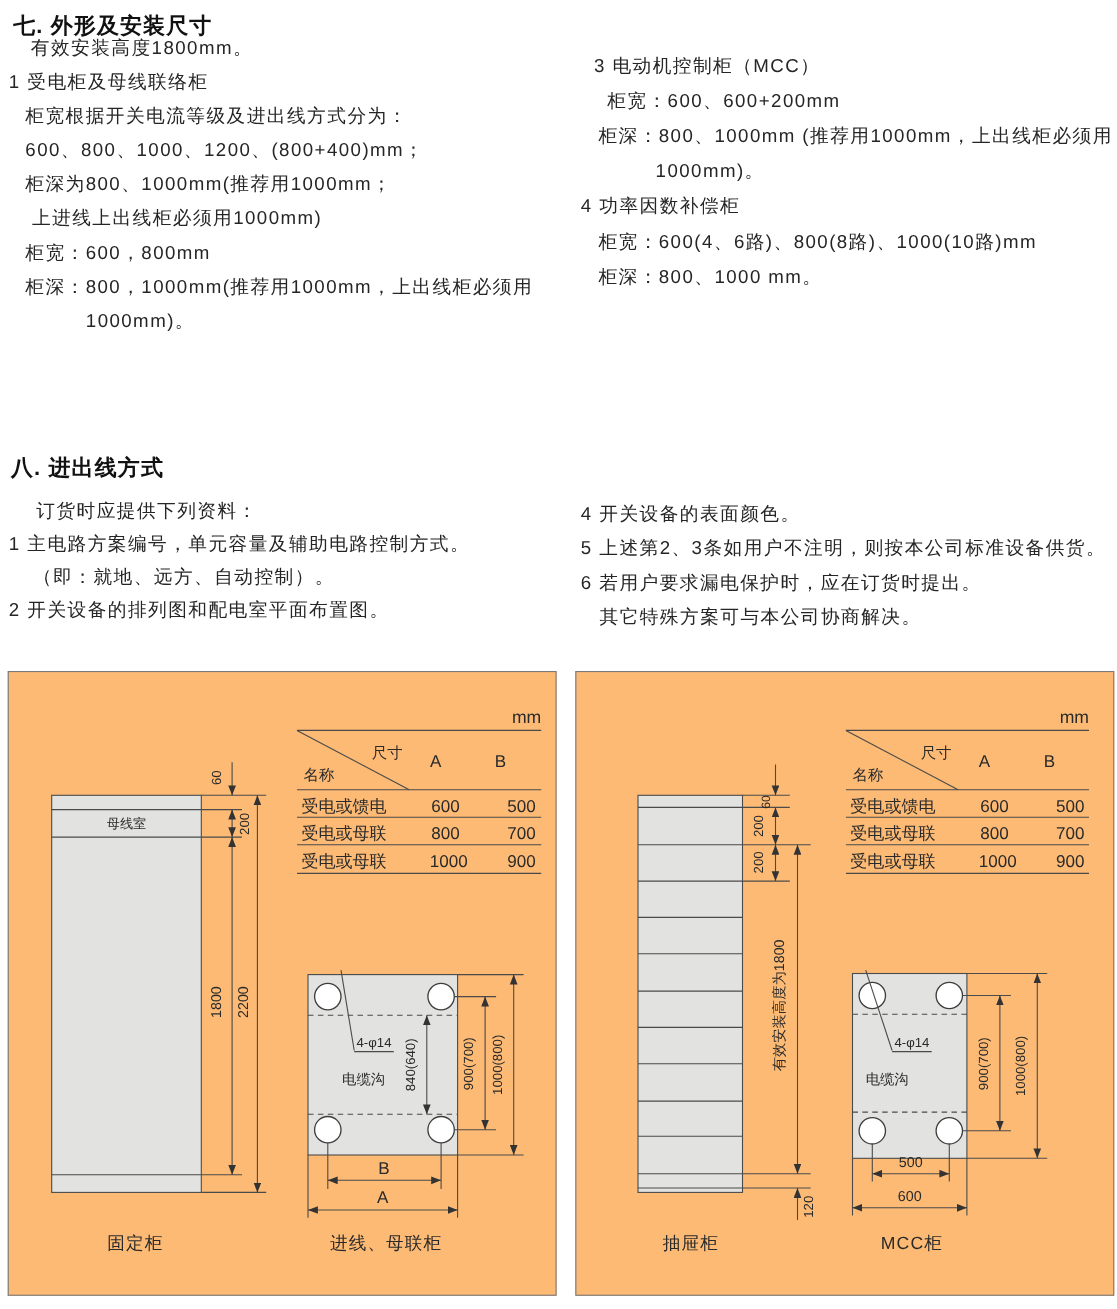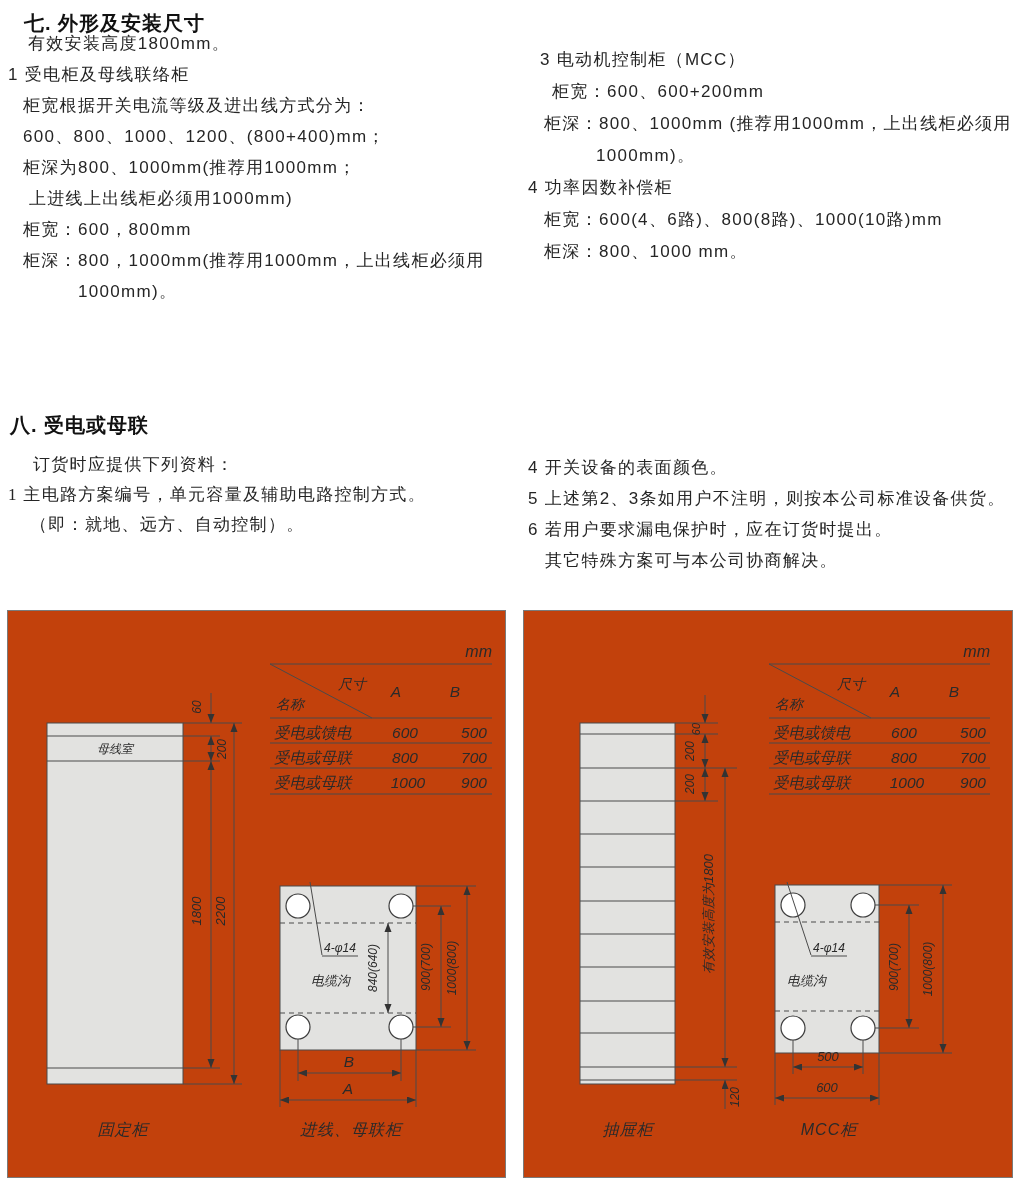--- a/index.html
+++ b/index.html
@@ -3,43 +3,43 @@
 <meta charset="utf-8">
 <style>
   html,body{margin:0;padding:0;background:#ffffff;}
   .page{position:relative;width:1015px;height:1190px;background:#fff;overflow:hidden;
         font-family:"Liberation Sans","DejaVu Sans",sans-serif;color:#1d1d1d;}
   .heading{position:absolute;font-size:20px;font-weight:bold;letter-spacing:1px;color:#111;white-space:nowrap;}
   .col{position:absolute;white-space:nowrap;}
   .tl{font-size:17px;letter-spacing:1.3px;color:#252525;}
   #s7l .tl{line-height:31px;height:31px;}
   #s7r .tl{line-height:32px;height:32px;}
-  #s8l .tl{line-height:30px;height:30px;font-family:Liberation Serif, serif;}
+  #s8l .tl{line-height:30px;height:30px;}
   #s8r .tl{line-height:31px;height:31px;}
-  .dbox{position:absolute;border:1px solid #7a7a7a;background:#c2410c;font-style:italic;}
+  .dbox{position:absolute;border:1px solid #7a7a7a;background:#fdba74;}
   svg{display:block;}
   svg text{fill:#2a2a2a;font-family:"Liberation Sans","DejaVu Sans",sans-serif;}
   .dl{stroke:#4a4a4a;stroke-width:1;fill:none;}
   .dash{stroke:#4a4a4a;stroke-width:1;fill:none;stroke-dasharray:5,4;}
   .grayfill{fill:#e2e2e0;stroke:#4a4a4a;stroke-width:1;}
   .hole{fill:#ffffff;stroke:#3d3d3d;stroke-width:1.2;}
   .tbl{font-size:15.5px;}
   .tblh{font-size:14px;}
   .mm{font-size:16px;}
   .dim{font-size:12px;}
   .dimb{font-size:13px;}
   .lbl{font-size:16px;letter-spacing:1px;}
   .room{font-size:12px;}
 </style>
 </head>
 <body>
 
 <div class="page">
 
-  <div class="heading" style="left:24px;top:10px;">七. 外形及安装尺寸</div>
+  <div class="heading" style="left:12px;top:10px;">七. 外形及安装尺寸</div>
 
   <div class="col" id="s7l" style="left:8px;top:28px;">
     <div class="tl" style="margin-left:20px">有效安装高度1800mm。</div>
     <div class="tl" style="margin-left:0px">1 受电柜及母线联络柜</div>
     <div class="tl" style="margin-left:15px">柜宽根据开关电流等级及进出线方式分为：</div>
     <div class="tl" style="margin-left:15px">600、800、1000、1200、(800+400)mm；</div>
     <div class="tl" style="margin-left:15px">柜深为800、1000mm(推荐用1000mm；</div>
     <div class="tl" style="margin-left:21px">上进线上出线柜必须用1000mm)</div>
     <div class="tl" style="margin-left:15px">柜宽：600，800mm</div>
     <div class="tl" style="margin-left:15px">柜深：800，1000mm(推荐用1000mm，上出线柜必须用</div>
@@ -49,26 +49,27 @@
   <div class="col" id="s7r" style="left:528px;top:44px;">
     <div class="tl" style="margin-left:12px">3 电动机控制柜（MCC）</div>
     <div class="tl" style="margin-left:24px">柜宽：600、600+200mm</div>
     <div class="tl" style="margin-left:16px">柜深：800、1000mm (推荐用1000mm，上出线柜必须用</div>
     <div class="tl" style="margin-left:68px">1000mm)。</div>
     <div class="tl" style="margin-left:0px">4 功率因数补偿柜</div>
     <div class="tl" style="margin-left:16px">柜宽：600(4、6路)、800(8路)、1000(10路)mm</div>
     <div class="tl" style="margin-left:16px">柜深：800、1000 mm。</div>
   </div>
 
-  <div class="heading" style="left:10px;top:412px;">八. 受电或母联</div>
+  <div class="heading" style="left:10px;top:412px;">八. 进出线方式</div>
 
   <div class="col" id="s8l" style="left:8px;top:450px;">
     <div class="tl" style="margin-left:25px">订货时应提供下列资料：</div>
     <div class="tl" style="margin-left:0px">1 主电路方案编号，单元容量及辅助电路控制方式。</div>
     <div class="tl" style="margin-left:22px">（即：就地、远方、自动控制）。</div>
+    <div class="tl" style="margin-left:0px">2 开关设备的排列图和配电室平面布置图。</div>
   </div>
 
   <div class="col" id="s8r" style="left:528px;top:452px;">
     <div class="tl" style="margin-left:0px">4 开关设备的表面颜色。</div>
     <div class="tl" style="margin-left:0px">5 上述第2、3条如用户不注明，则按本公司标准设备供货。</div>
     <div class="tl" style="margin-left:0px">6 若用户要求漏电保护时，应在订货时提出。</div>
     <div class="tl" style="margin-left:17px">其它特殊方案可与本公司协商解决。</div>
   </div>
 
   <div class="dbox" style="left:7px;top:610px;width:497px;height:566px;">

